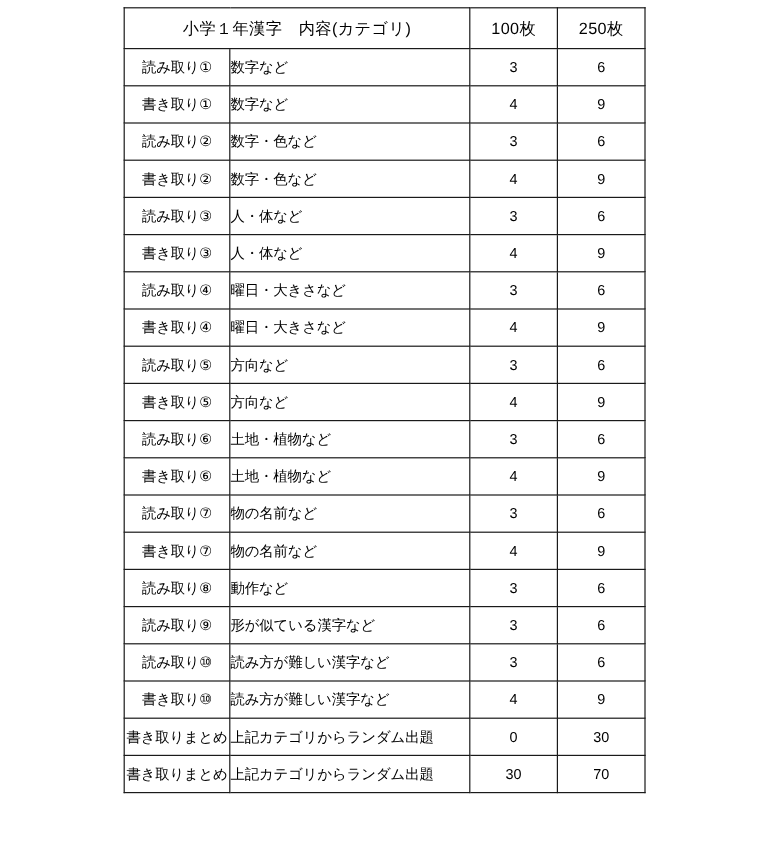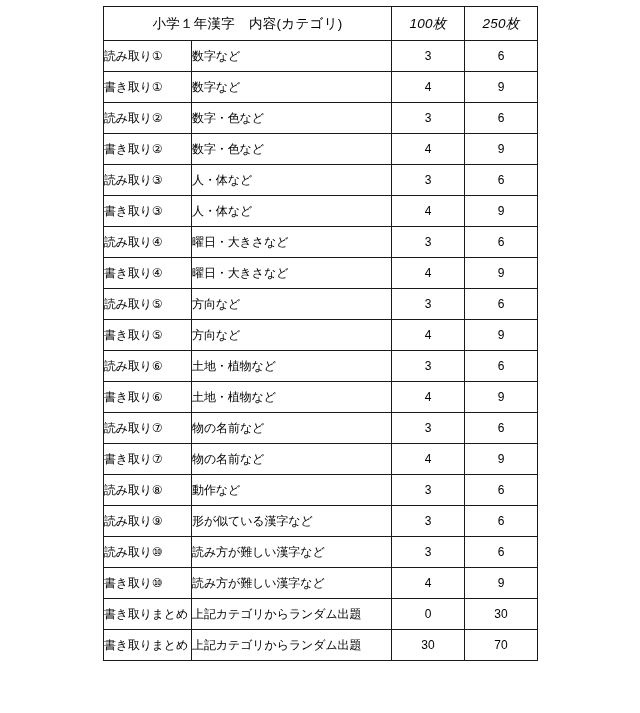--- a/index.html
+++ b/index.html
@@ -55,34 +55,34 @@
     font-weight: bold;
     font-size: 13.5px;
     text-align: center;
     letter-spacing: 0.3px;
   }
   th.head-title {
     font-size: 13.5px;
   }
   th.head-count {
     font-size: 13.5px;
-    font-style: italic;
   }
 
   
   tr.body-row td {
     height: 31px;
     font-size: 12px;
   }
   td.cell-label {
     padding-left: 5px;
     font-weight: bold;
     font-size: 11.5px;
     white-space: nowrap;
     letter-spacing: -0.2px;
+    text-align: center;
   }
   td.cell-cat {
     padding-left: 5px;
     font-size: 12px;
     white-space: nowrap;
     letter-spacing: -0.1px;
   }
   td.cell-num {
     text-align: center;
     font-size: 12.5px;

